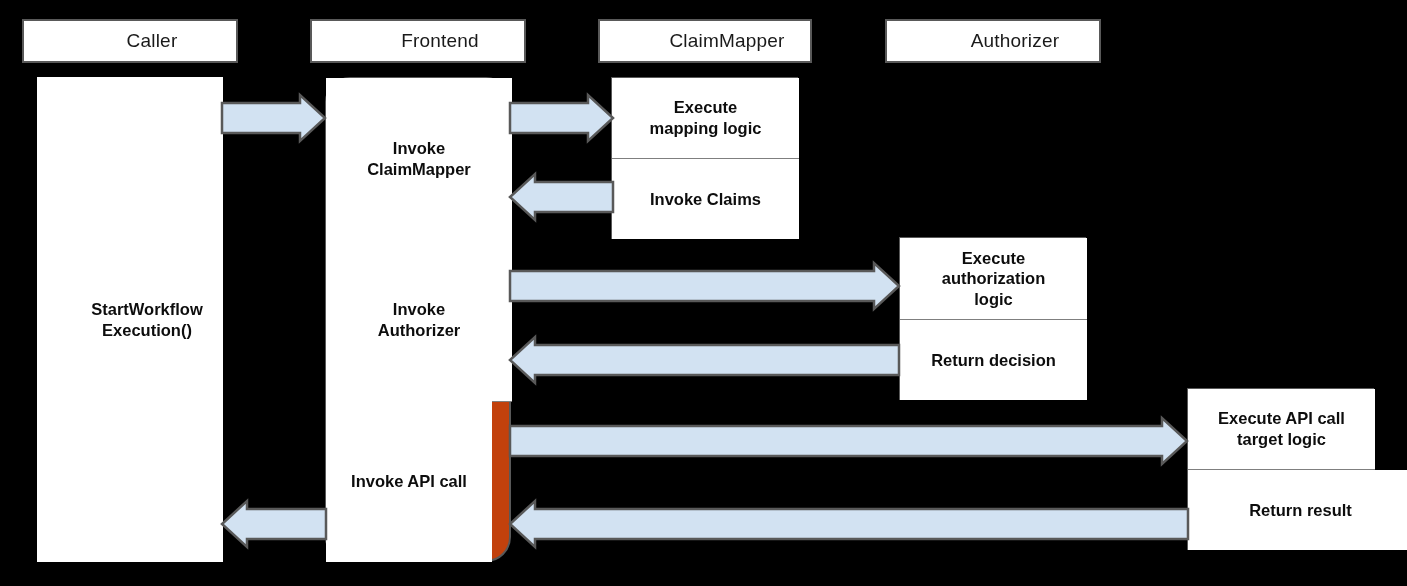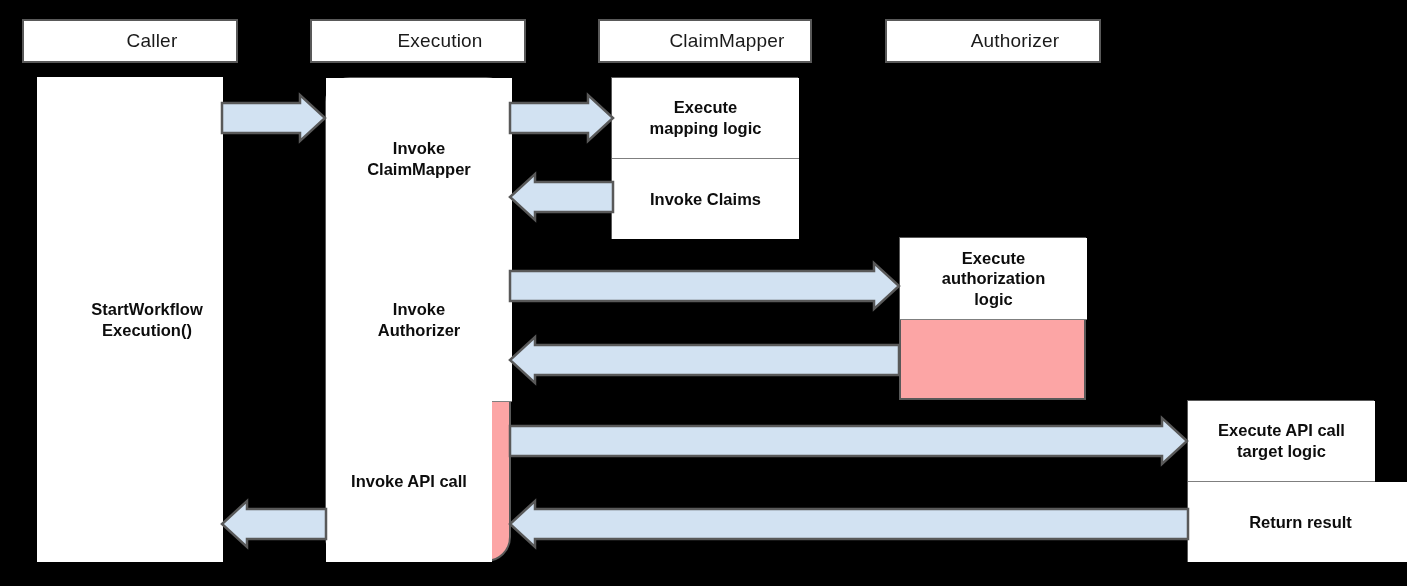--- a/index.html
+++ b/index.html
@@ -28,21 +28,21 @@
     justify-content: center;
     color: #1a1a1a;
     font-size: 19px;
     font-weight: 400;
     font-family: "Liberation Sans", sans-serif;
     letter-spacing: 0.2px;
     padding-left: 44px;
   }
   .lifeline {
     position: absolute;
-    background: #fca5a5;
+    background: #c2410c;
     border: 2px solid #595959;
     box-sizing: border-box;
   }
   .activation {
     position: absolute;
     background: #ffffff;
     border: 1px solid #7f7f7f;
     box-sizing: border-box;
     display: flex;
     align-items: center;
@@ -69,21 +69,21 @@
 </head>
 <body>
 
 <div id="diagram">
 
   <div class="lane-header" style="left:22px; top:19px; width:216px; height:44px;">
     <span>Caller</span>
   </div>
 
   <div class="lane-header" style="left:310px; top:19px; width:216px; height:44px;">
-    <span>Execution</span>
+    <span>Frontend</span>
   </div>
 
   <div class="lane-header" style="left:598px; top:19px; width:214px; height:44px;">
     <span>ClaimMapper</span>
   </div>
 
   <div class="lane-header" style="left:885px; top:19px; width:216px; height:44px;">
     <span>Authorizer</span>
   </div>
 
@@ -112,23 +112,26 @@
     </div>
     <div class="activation" style="position:absolute; left:-1px; top:80px; width:187px; height:80px; border:0;">
       <span class="act-text">Invoke Claims</span>
     </div>
   </div>
 
   <div class="lifeline" style="left:899px; top:237px; width:187px; height:163px;">
     <div class="activation" style="position:absolute; left:-1px; top:-1px; width:187px; height:82px; border-top:0; border-left:0; border-right:0;">
       <span class="act-text">Execute<br>authorization<br>logic</span>
     </div>
+    <div class="activation" style="position:absolute; left:-1px; top:81px; width:187px; height:80px; border:0;">
+      <span class="act-text">Return decision</span>
+    </div>
   </div>
 
-  <div class="lifeline" style="left:1187px; top:400px; width:187px; height:162px;">
+  <div class="lifeline" style="left:1187px; top:388px; width:187px; height:162px;">
     <div class="activation" style="position:absolute; left:-1px; top:-1px; width:187px; height:81px; border-top:0; border-left:0; border-right:0;">
       <span class="act-text">Execute API call<br>target logic</span>
     </div>
     <div class="activation" style="position:absolute; left:-1px; top:80px; width:225px; height:80px; border:0;">
       <span class="act-text">Return result</span>
     </div>
   </div>
 
   <div class="msg" style="left:222px; top:95px; width:104px; height:46px;">
     <svg width="104" height="46" viewBox="0 0 104 46">

